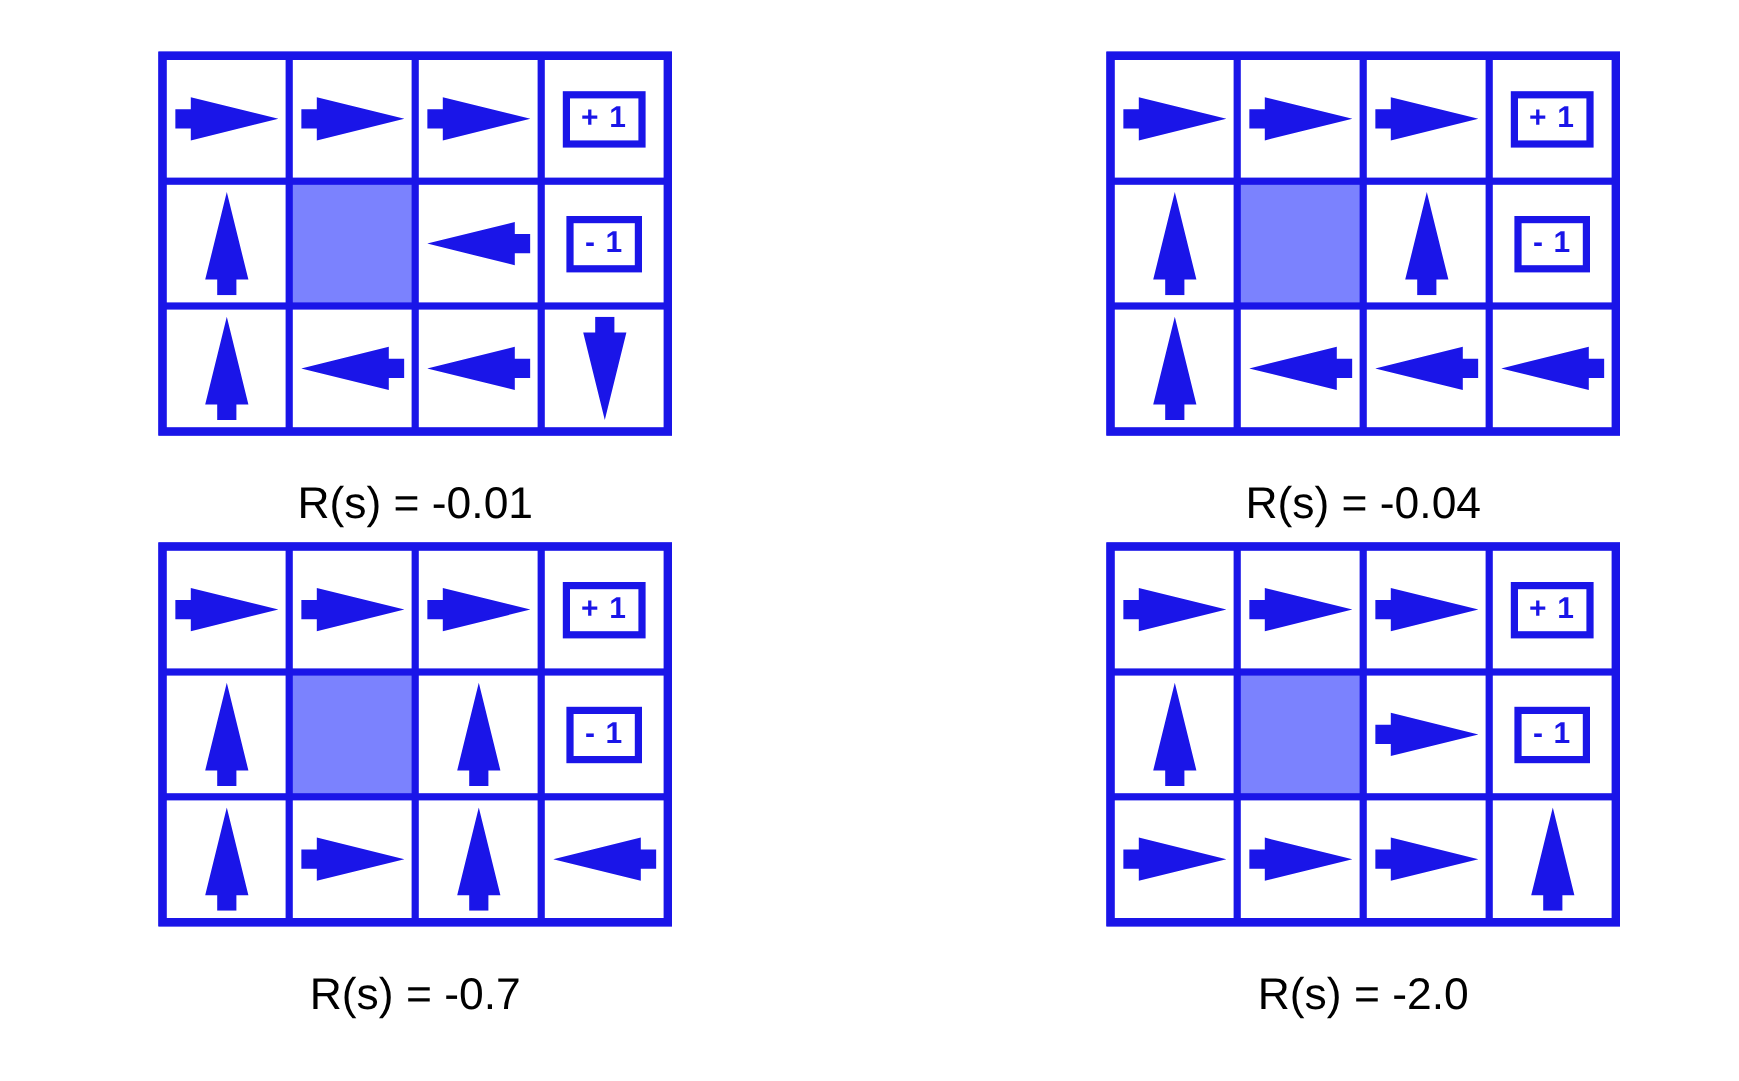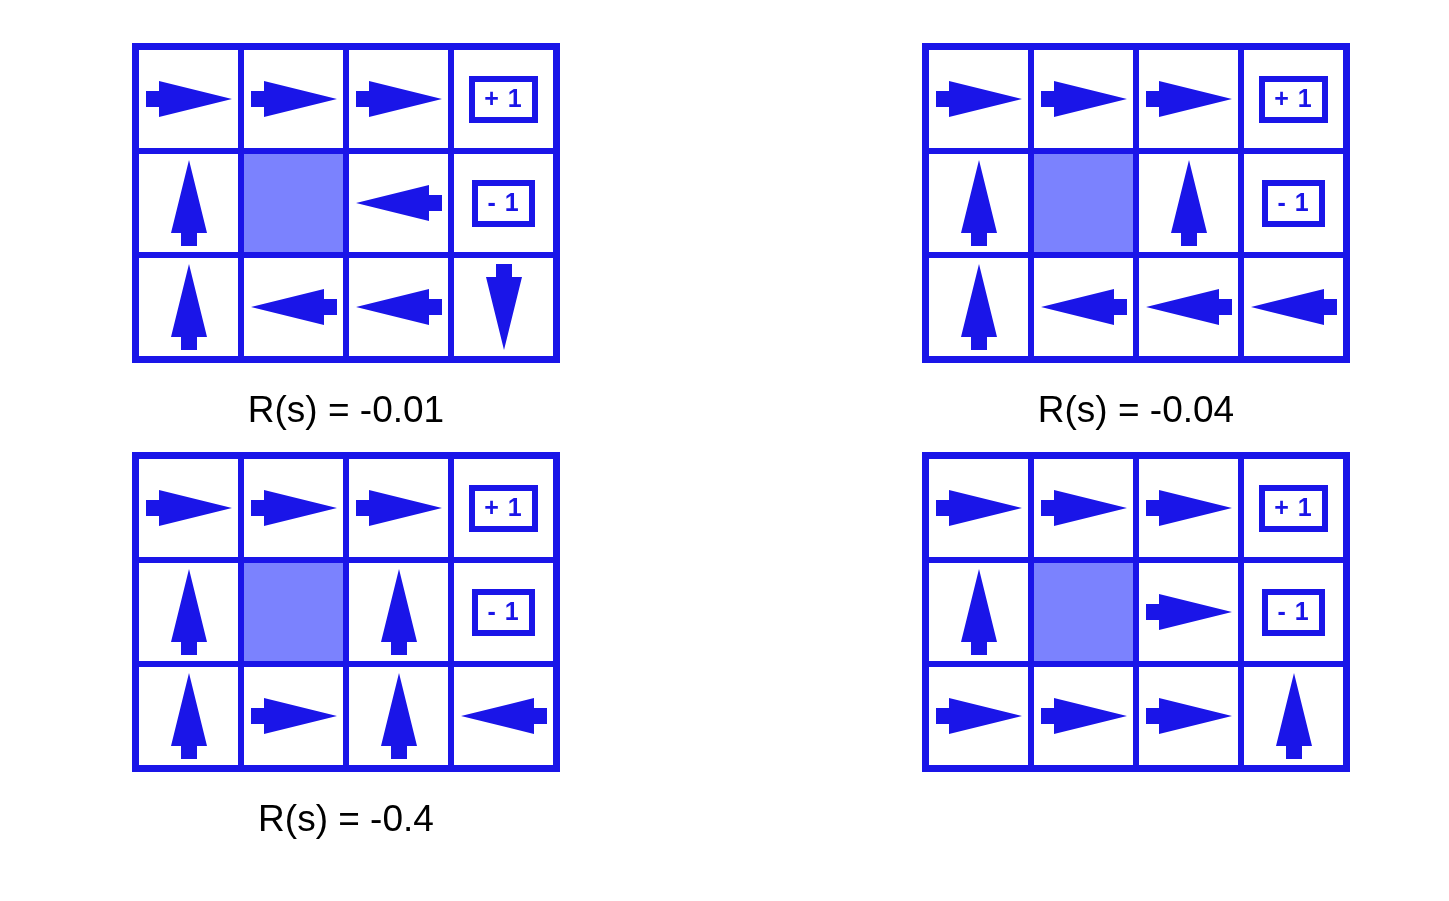--- a/index.html
+++ b/index.html
@@ -82,21 +82,21 @@
   }
 
   
   .caption {
     width: 428px;
     text-align: center;
     color: #000000;
     font-family: "Liberation Sans", sans-serif;
     font-size: 37px;
     line-height: 1.1;
-    margin-top: 27px;
+    margin-top: 37px;
     white-space: nowrap;
   }
 </style>
 </head>
 <body style="background: rgb(255, 255, 255);">
 
 <div id="board">
     <div class="panel top left">
       <div class="grid">
         <div class="cell">
@@ -313,21 +313,21 @@
           </span>
         </div>
         <div class="cell">
           <span class="arrow">
             <svg viewBox="0 0 86 44" width="86" height="44">
               <path d="M 86 14 L 73 14 L 73 4 L 0 22 L 73 40 L 73 30 L 86 30 Z" fill="#1A15E8"></path>
             </svg>
           </span>
         </div>
       </div>
-      <div class="caption" style="color: rgb(0, 0, 0);">R(s) = -0.4</div>
+      <div class="caption" style="color: rgb(0, 0, 0);">R(s) = -0.7</div>
     </div>
     <div class="panel bottom right">
       <div class="grid">
         <div class="cell">
           <span class="arrow">
             <svg viewBox="0 0 86 44" width="86" height="44">
               <path d="M 0 14 L 13 14 L 13 4 L 86 22 L 13 40 L 13 30 L 0 30 Z" fill="#1A15E8"></path>
             </svg>
           </span>
         </div>
@@ -388,14 +388,15 @@
           </span>
         </div>
         <div class="cell">
           <span class="arrow">
             <svg viewBox="0 0 44 86" width="44" height="86">
               <path d="M 14 86 L 14 73 L 4 73 L 22 0 L 40 73 L 30 73 L 30 86 Z" fill="#1A15E8"></path>
             </svg>
           </span>
         </div>
       </div>
+      <div class="caption" style="color: rgb(0, 0, 0);">R(s) = -2.0</div>
     </div>
   </div>
 
 </body></html>

